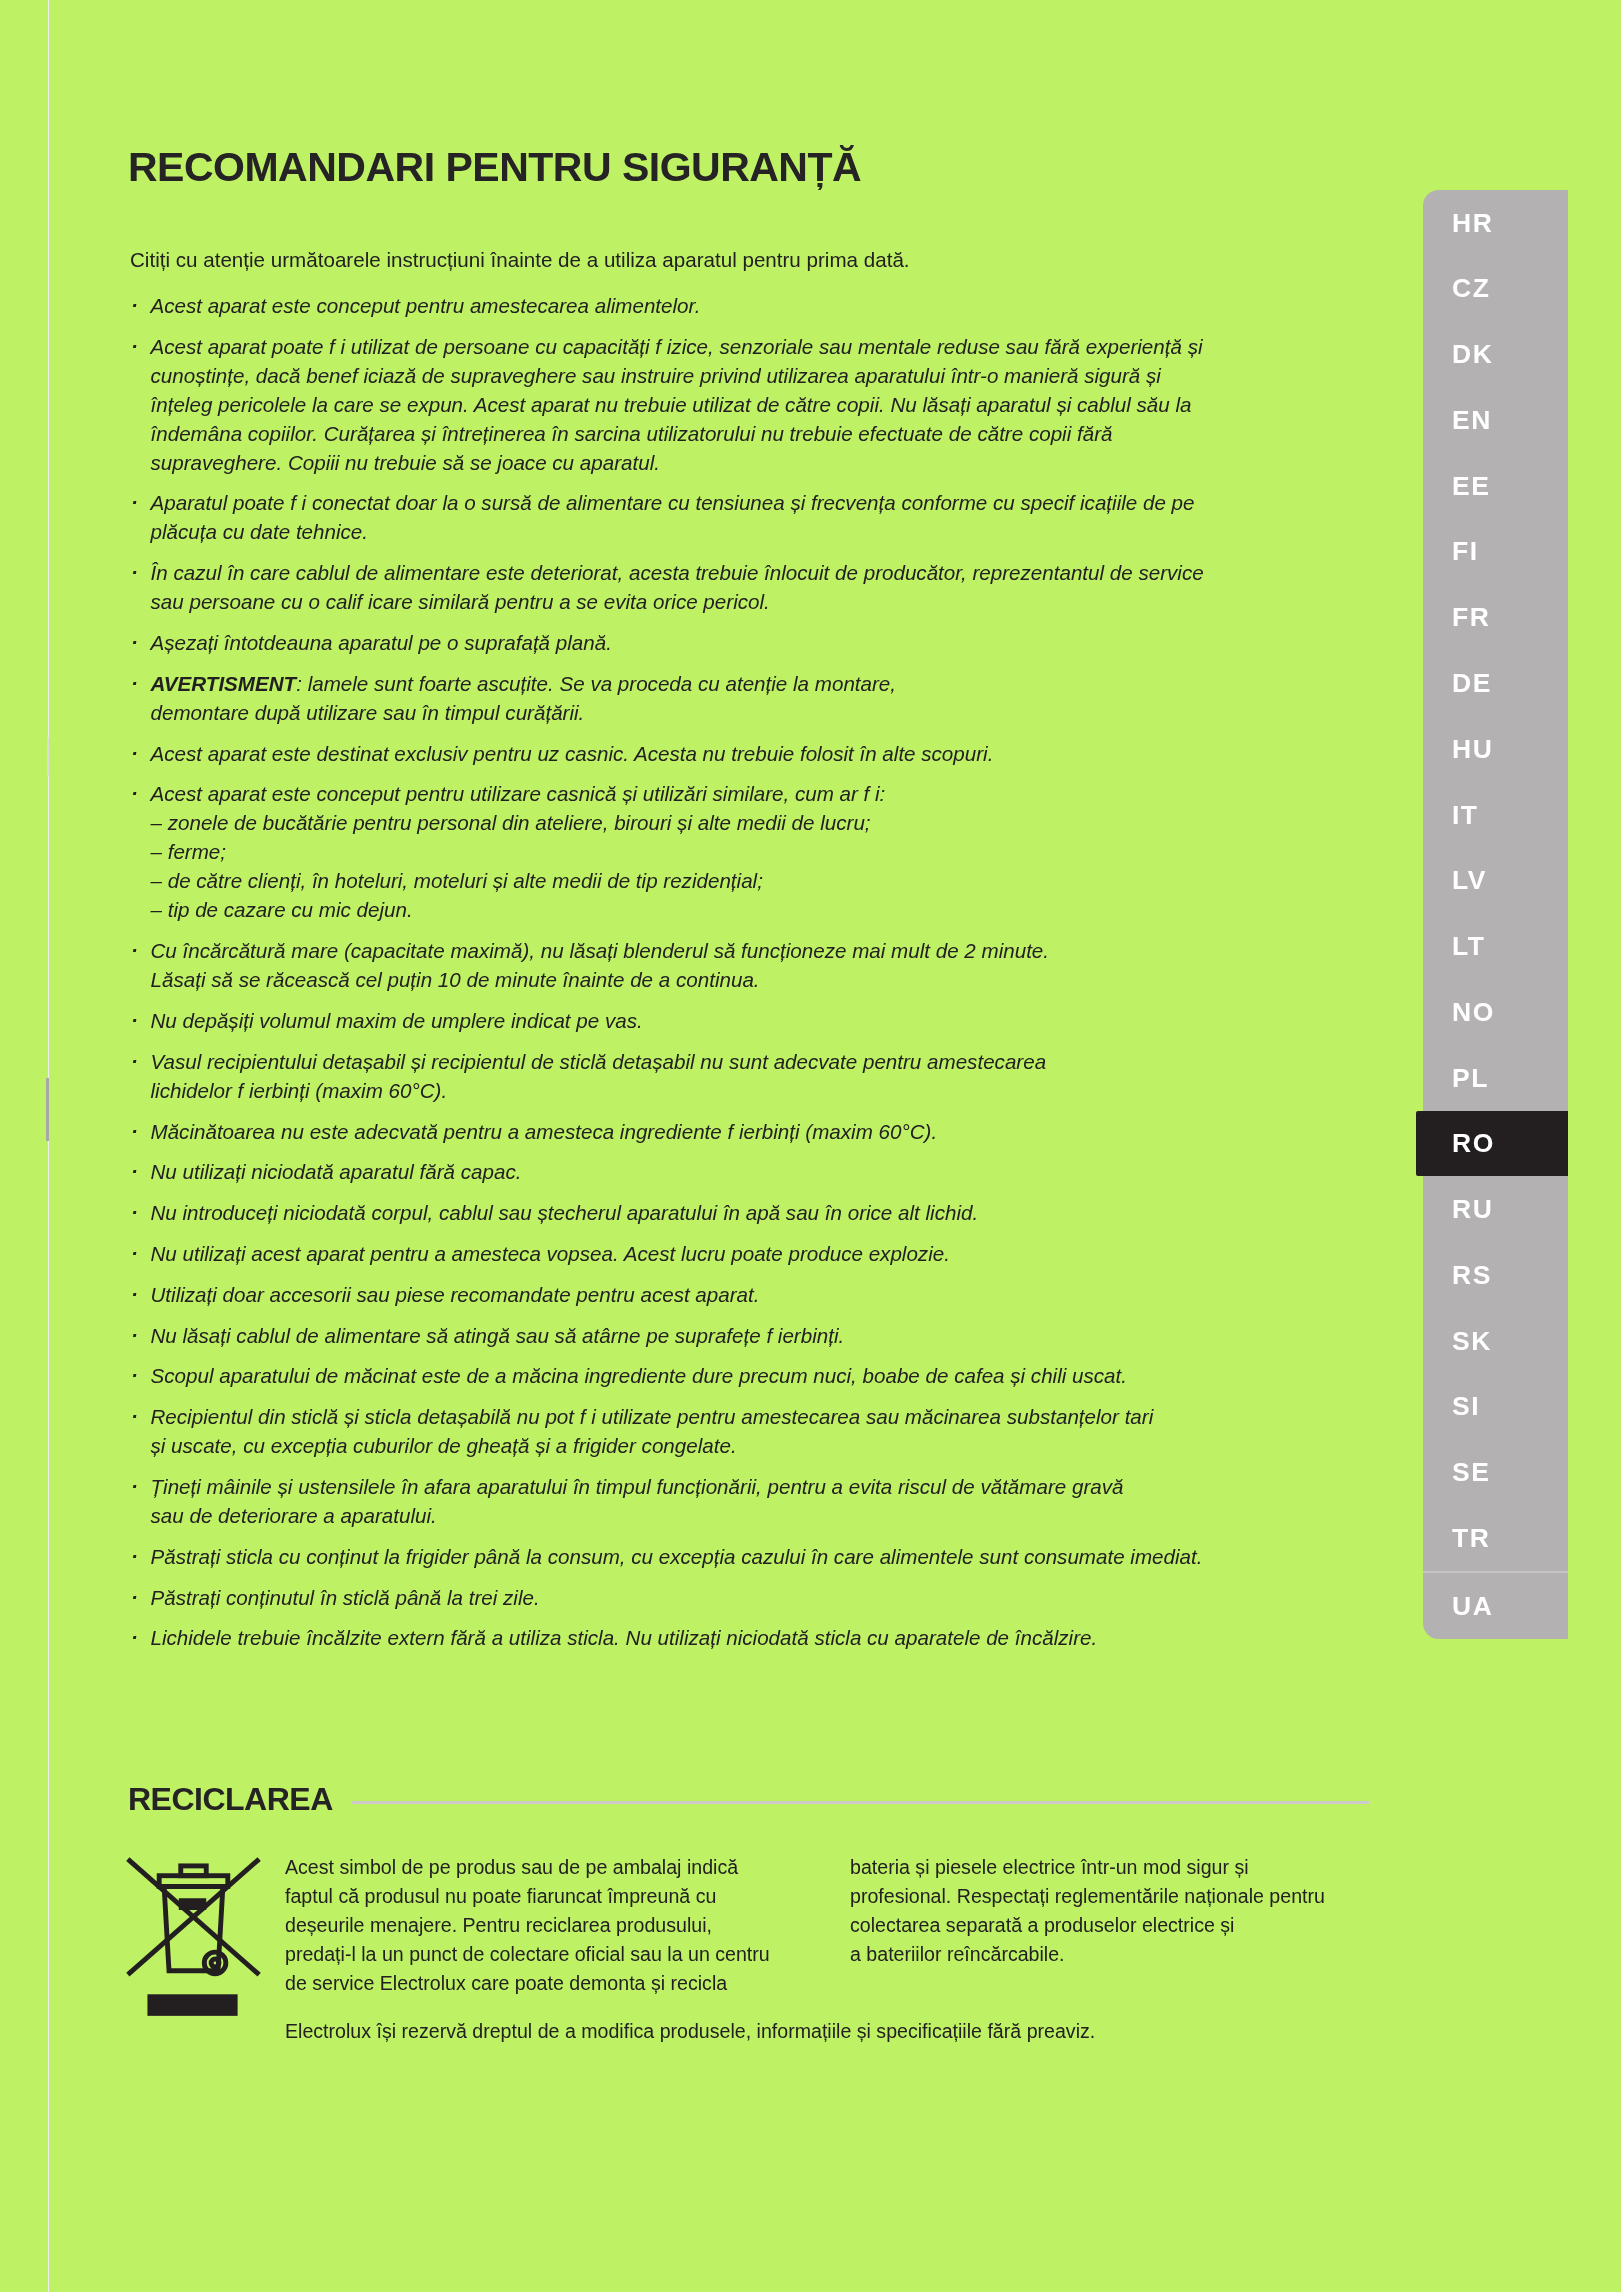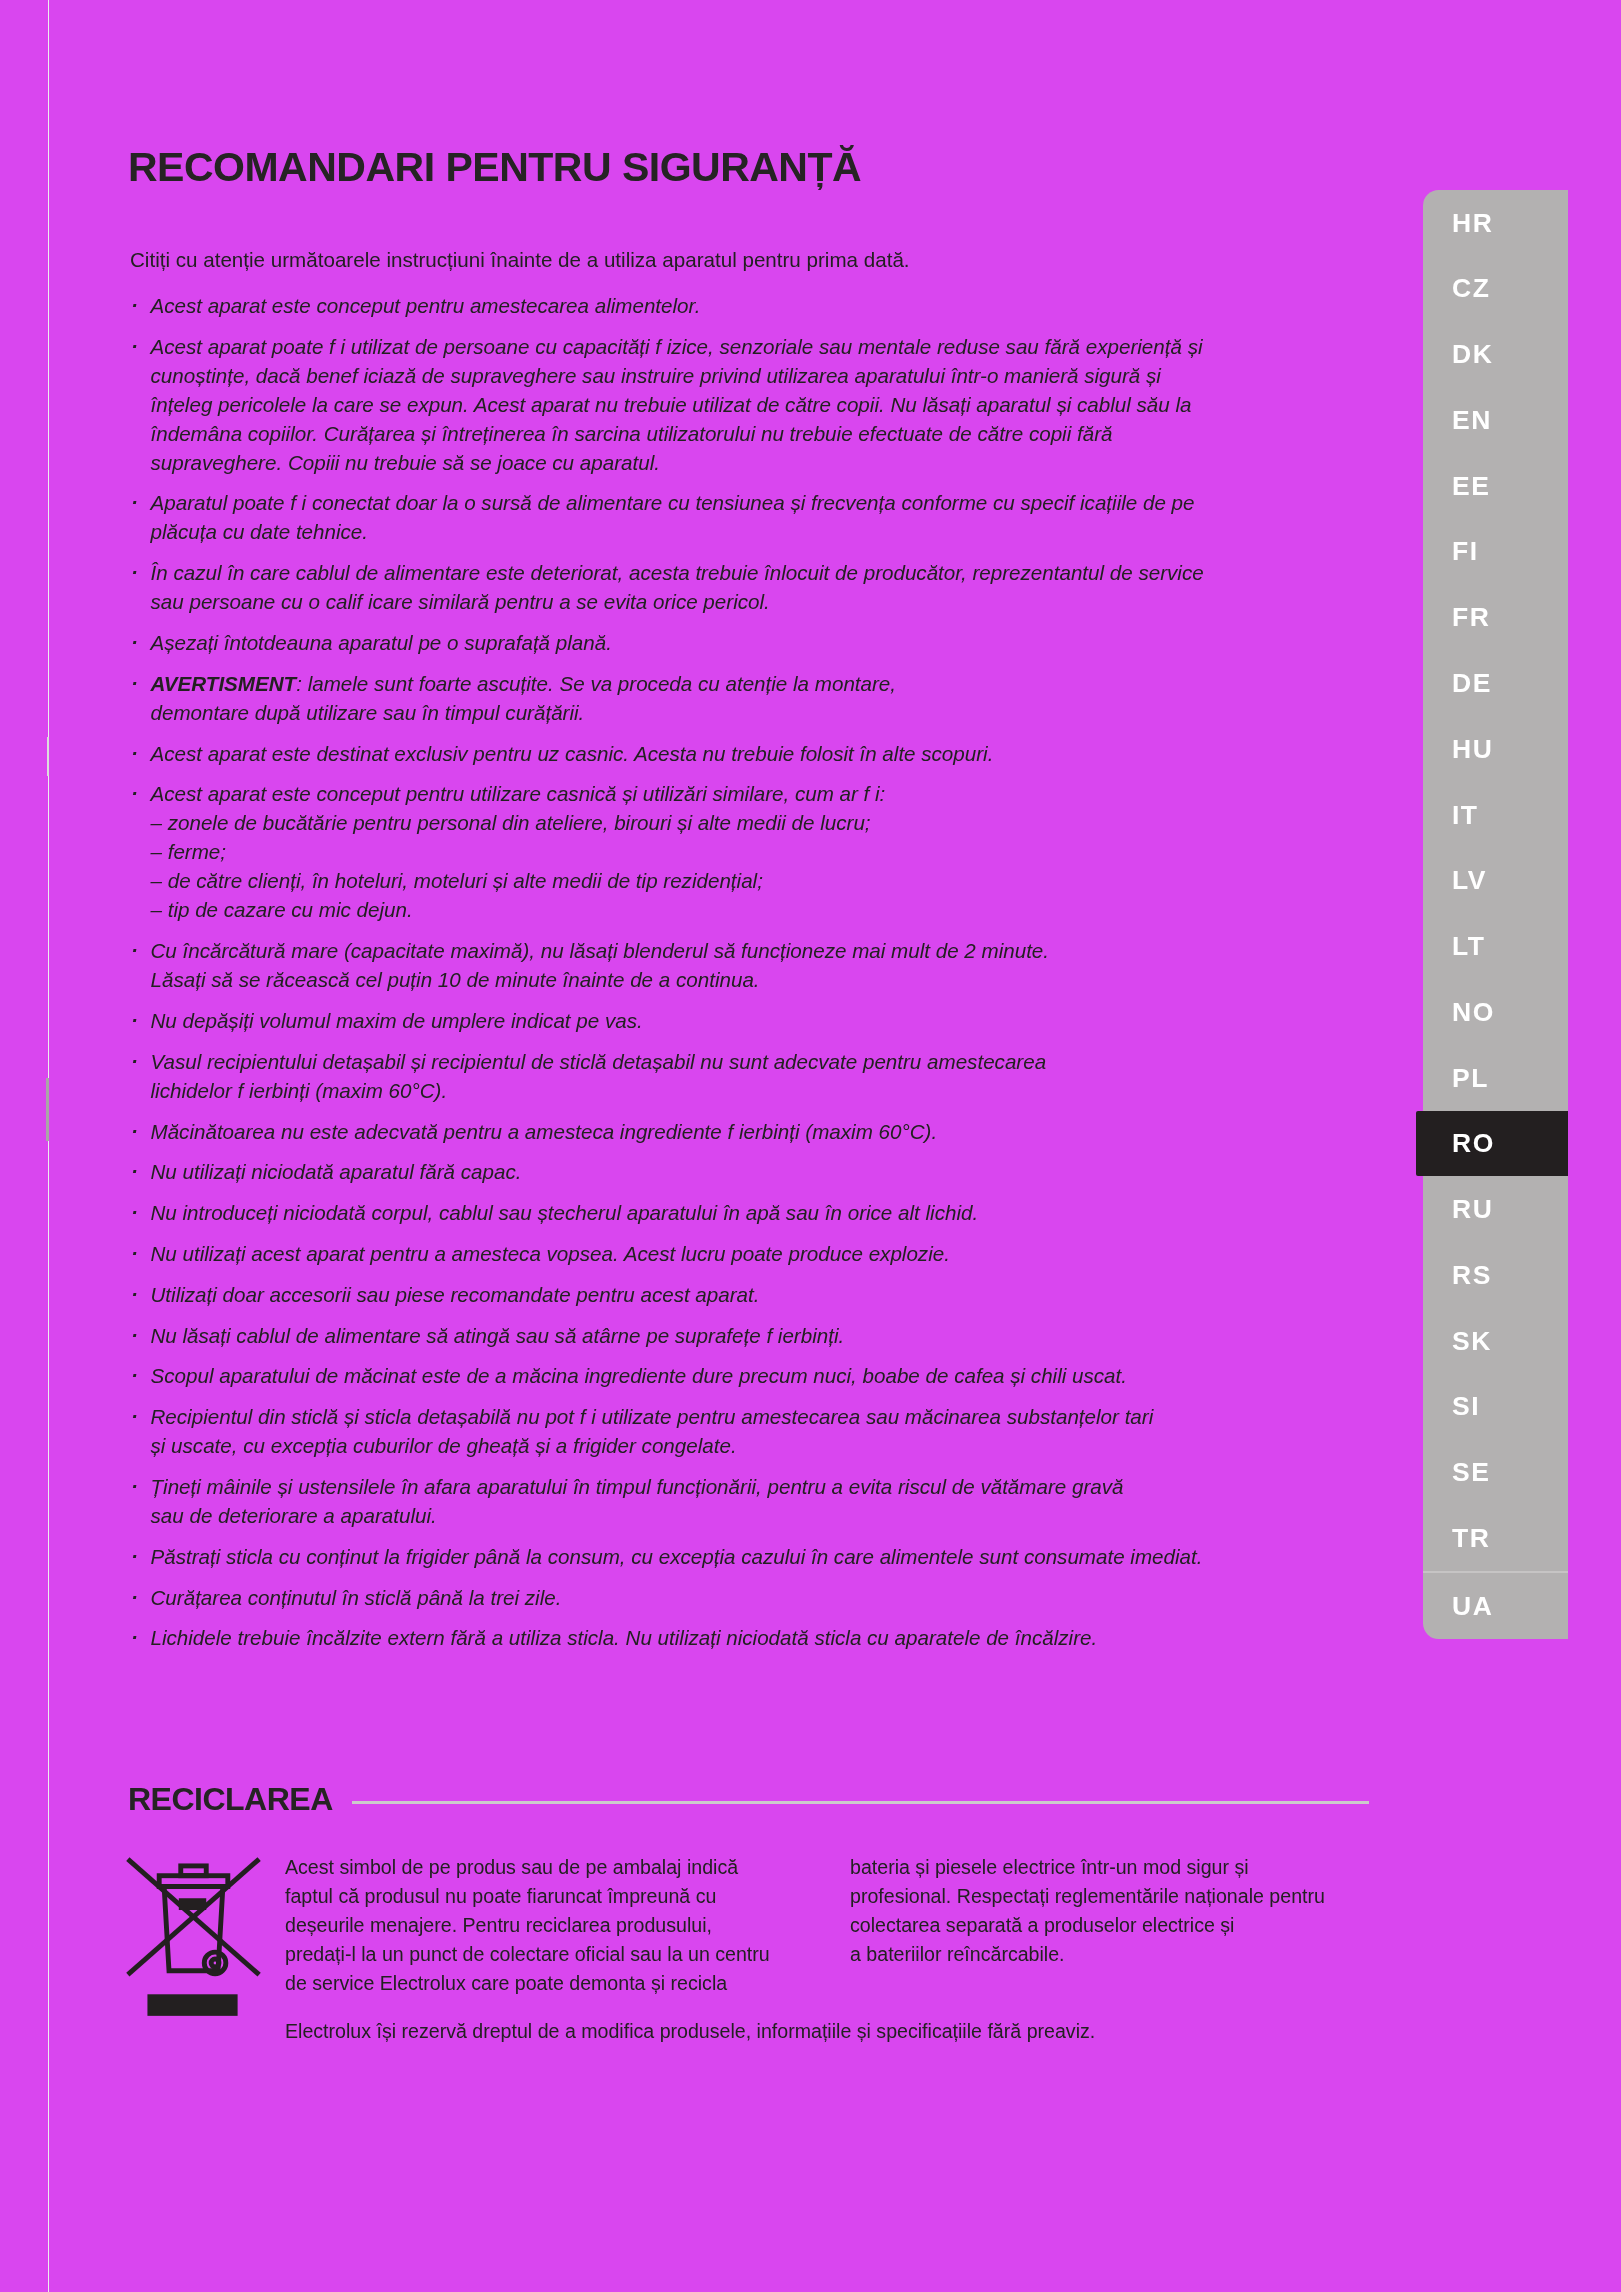--- a/index.html
+++ b/index.html
@@ -1,19 +1,19 @@
 <!DOCTYPE html>
 <html><head>
 <meta charset="utf-8">
 <style>
   html,body{margin:0;padding:0;background:#fff;}
   .page{
     position:relative;
     width:1621px;height:2293px;
-    background:#d946ef;
+    background:#bef264;
     font-family:"Liberation Sans",sans-serif;
     color:#232021;
     overflow:hidden;
   }
   
   .edge-line{position:absolute;left:48px;top:0;height:2293px;width:1px;background:#ededed;}
   .edge-mark{position:absolute;left:46px;top:1078px;height:63px;width:2.9px;background:#a9a7a7;}
   .edge-mark2{position:absolute;left:47px;top:737px;height:39px;width:2px;background:#dcdcdc;}
 
   .content{position:absolute;left:128px;top:145px;width:1241px;}
@@ -114,21 +114,21 @@
         <li><span class="btext">Nu introduceți niciodată corpul, cablul sau ștecherul aparatului în apă sau în orice alt lichid.</span></li>
         <li><span class="btext">Nu utilizați acest aparat pentru a amesteca vopsea. Acest lucru poate produce explozie.</span></li>
         <li><span class="btext">Utilizați doar accesorii sau piese recomandate pentru acest aparat.</span></li>
         <li><span class="btext">Nu lăsați cablul de alimentare să atingă sau să atârne pe suprafețe f ierbinți.</span></li>
         <li><span class="btext">Scopul aparatului de măcinat este de a măcina ingrediente dure precum nuci, boabe de cafea și chili uscat.</span></li>
         <li><span class="btext">Recipientul din sticlă și sticla detașabilă nu pot f i utilizate pentru amestecarea sau măcinarea substanțelor tari
 și uscate, cu excepția cuburilor de gheață și a frigider congelate.</span></li>
         <li><span class="btext">Țineți mâinile și ustensilele în afara aparatului în timpul funcționării, pentru a evita riscul de vătămare gravă
 sau de deteriorare a aparatului.</span></li>
         <li><span class="btext">Păstrați sticla cu conținut la frigider până la consum, cu excepția cazului în care alimentele sunt consumate imediat.</span></li>
-        <li><span class="btext">Curățarea conținutul în sticlă până la trei zile.</span></li>
+        <li><span class="btext">Păstrați conținutul în sticlă până la trei zile.</span></li>
         <li><span class="btext">Lichidele trebuie încălzite extern fără a utiliza sticla. Nu utilizați niciodată sticla cu aparatele de încălzire.</span></li>
       </ul>
   </div>
 
   <div class="recycling">
     <div class="rec-header">
       <h2 class="rec-title">RECICLAREA</h2>
       <div class="rec-rule"></div>
     </div>
     <div class="rec-body">

